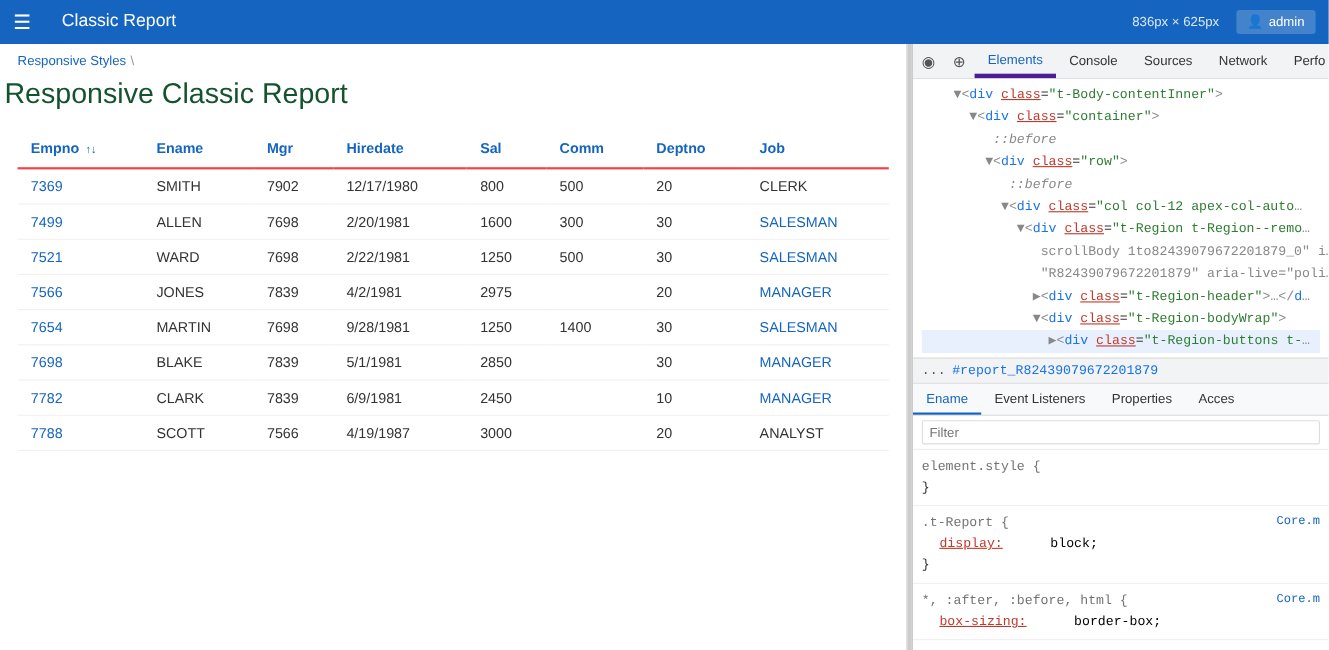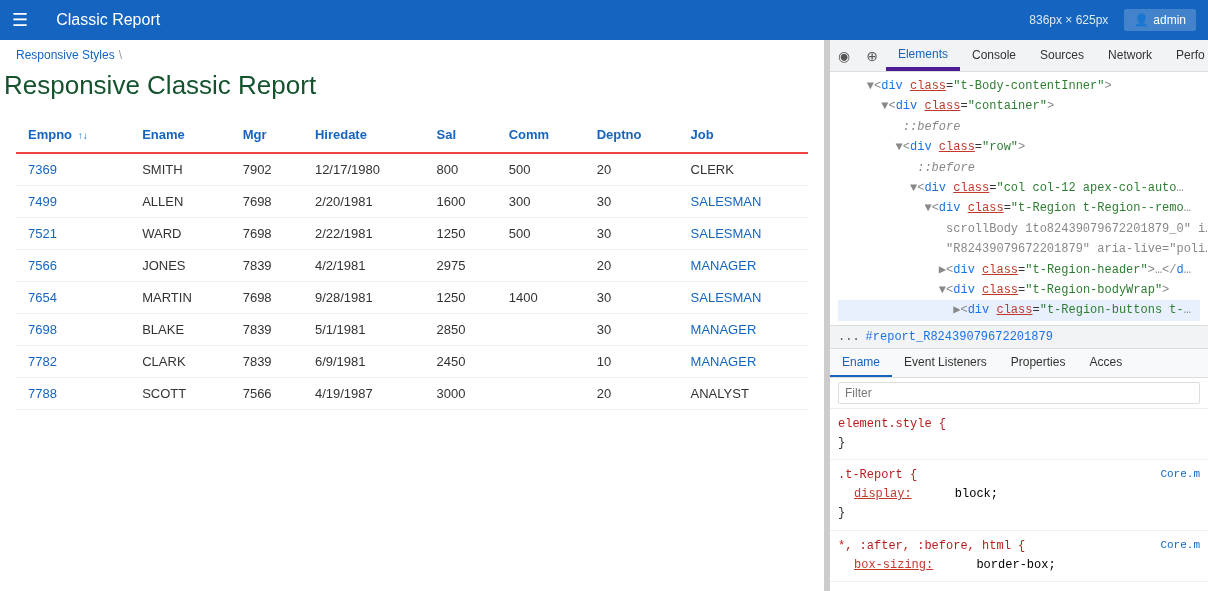--- a/index.html
+++ b/index.html
@@ -68,21 +68,21 @@
 
     
     .styles-panel { flex: 1; overflow-y: auto; }
     .styles-tabs { display: flex; border-bottom: 1px solid #ddd; background: #f8f9fa; flex-shrink: 0; }
     .styles-tab { padding: 6px 12px; font-size: 12px; color: #333; cursor: pointer; border-bottom: 2px solid transparent; }
     .styles-tab.active { color: #1565c0; border-bottom: 2px solid #1565c0; }
     .styles-filter { padding: 4px 8px; border-bottom: 1px solid #eee; }
     .styles-filter input { width: 100%; border: 1px solid #ddd; padding: 3px 6px; font-size: 12px; border-radius: 2px; }
 
     .css-rule { padding: 6px 8px; border-bottom: 1px solid #f0f0f0; font-family: 'Courier New', monospace; font-size: 12px; line-height: 1.6; }
-    .css-selector { color: #b91c1c; margin-top: 20px; }
+    .css-selector { color: #737373; margin-top: 20px; }
     .css-brace { color: #333; }
     .css-prop { color: #c0392b; padding-left: 16px; display: block; }
     .css-value { color: #000000; padding-left: 36px; }
     .css-source { float: right; color: #1565c0; font-size: 11px; cursor: pointer; text-align: center; }
 
     .resize-handle { width: 4px; background: #ccc; cursor: ew-resize; flex-shrink: 0; }
   </style>
 </head>
 <body>
 

